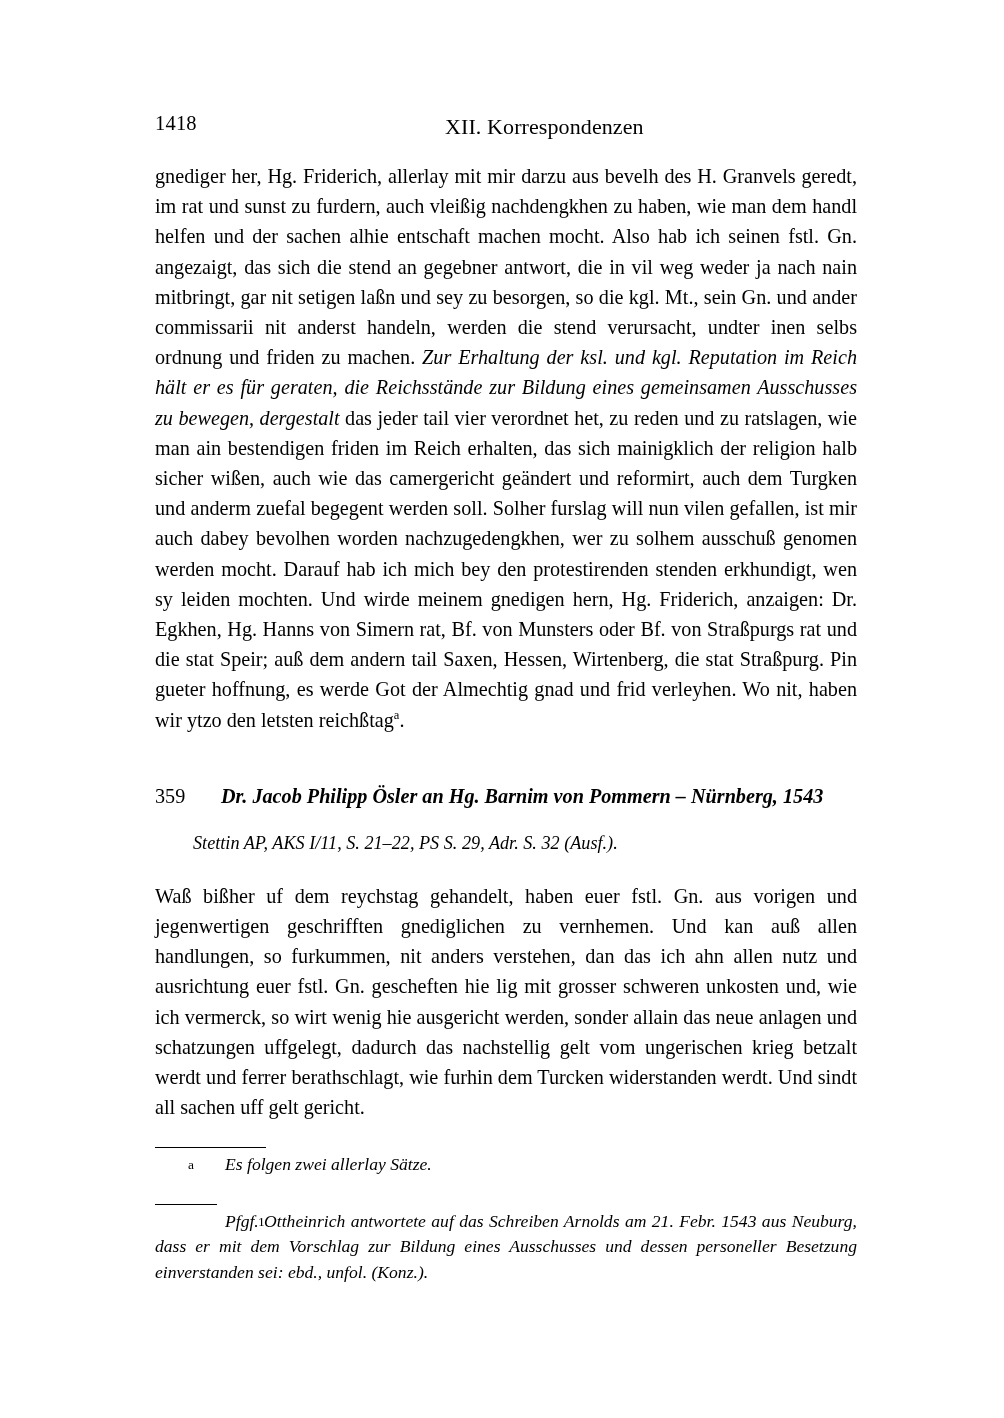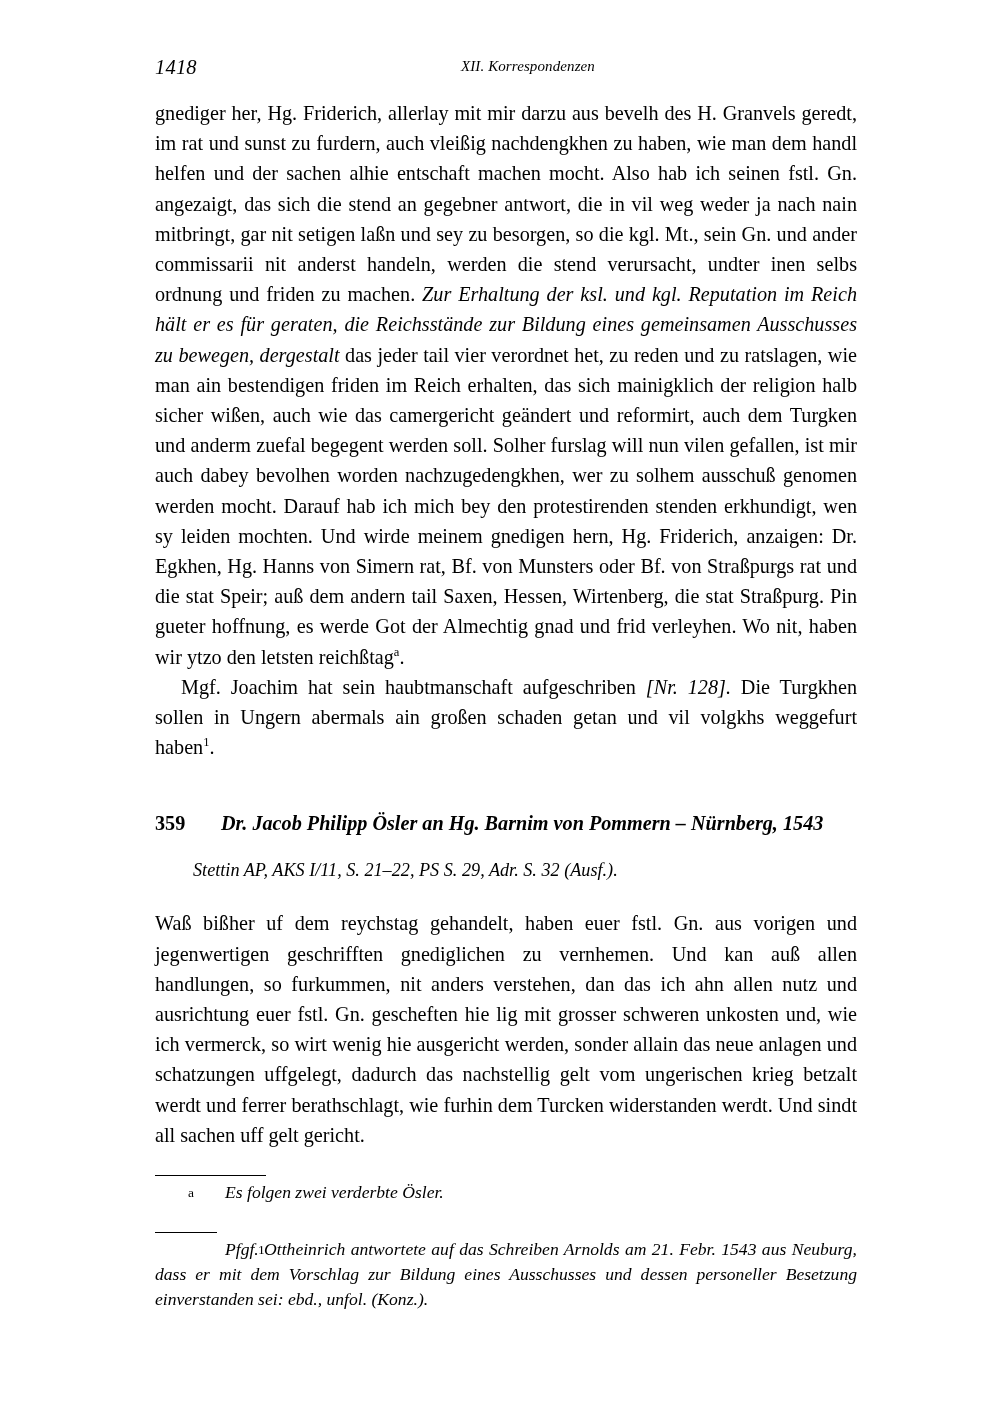--- a/index.html
+++ b/index.html
@@ -19,49 +19,48 @@
     position: absolute;
     left: 155px;
     top: 0;
     width: 702px;
   }
 
   
   .runninghead {
     position: relative;
     height: 40px;
-    margin-top: 56px;
+    margin-top: 112px;
     font-size: 19px;
-    font-style: italic;
   }
   .folio {
     position: absolute;
     left: 0;
     top: 0;
     font-size: 20.5px;
     letter-spacing: 0.2px;
   }
   .head-title {
     position: absolute;
-    left: 306px;
+    left: 290px;
     top: 2px;
-    font-size: 15px;
+    font-size: 22px;
     letter-spacing: 0.1px;
   }
 
   
   .bodytext {
     font-size: 20.2px;
     line-height: 30.2px;
     text-align: justify;
     text-justify: inter-word;
     hyphens: none;
     margin: 0;
   }
-  .bodytext.first { margin-top: 2px; }
+  .bodytext.first { margin-top: 9px; }
   .bodytext.indented { text-indent: 26px; }
   .it { font-style: italic; }
   sup.marker {
     font-size: 0.62em;
     vertical-align: super;
     line-height: 0;
   }
 
   
   .section-head {
@@ -69,21 +68,21 @@
     margin-top: 47px;
     padding-left: 66px;
     font-weight: bold;
     font-size: 20.2px;
     line-height: 28px;
   }
   .section-num {
     position: absolute;
     left: 0;
     top: 0;
-    font-weight: bold;
+    font-weight: normal;
     font-style: normal;
     font-size: 20.2px;
   }
   .sh-line { display: block; }
   .sh-it { font-style: italic; margin-top: 24px; }
   .sh-ro { font-style: normal; }
 
   .source-line {
     margin-top: 21px;
     margin-left: 38px;
@@ -129,37 +128,36 @@
 
 <div class="page">
 
   <div class="runninghead">
     <div class="folio">1418</div>
     <div class="head-title">XII. Korrespondenzen</div>
   </div>
 
   <p class="bodytext first"><span>gnediger her, Hg. Friderich, allerlay mit mir darzu aus bevelh des H. Granvels geredt, im rat und sunst zu furdern, auch vleißig nachdengkhen zu haben, wie man dem handl helfen und der sachen alhie entschaft machen mocht. Also hab ich seinen fstl. Gn. angezaigt, das sich die stend an gegebner antwort, die in vil weg weder ja nach nain mitbringt, gar nit setigen laßn und sey zu besorgen, so die kgl. Mt., sein Gn. und ander commissarii nit anderst handeln, werden die stend verursacht, undter inen selbs ordnung und friden zu machen. </span><span class="it">Zur Erhaltung der ksl. und kgl. Reputation im Reich hält er es für geraten, die Reichsstände zur Bildung eines gemeinsamen Ausschusses zu bewegen, dergestalt</span><span> das jeder tail vier verordnet het, zu reden und zu ratslagen, wie man ain bestendigen friden im Reich erhalten, das sich mainigklich der religion halb sicher wißen, auch wie das camergericht geändert und reformirt, auch dem Turgken und anderm zuefal begegent werden soll. Solher furslag will nun vilen gefallen, ist mir auch dabey bevolhen worden nachzugedengkhen, wer zu solhem ausschuß genomen werden mocht. Darauf hab ich mich bey den protestirenden stenden erkhundigt, wen sy leiden mochten. Und wirde meinem gnedigen hern, Hg. Friderich, anzaigen: Dr. Egkhen, Hg. Hanns von Simern rat, Bf. von Munsters oder Bf. von Straßpurgs rat und die stat Speir; auß dem andern tail Saxen, Hessen, Wirtenberg, die stat Straßpurg. Pin gueter hoffnung, es werde Got der Almechtig gnad und frid verleyhen. Wo nit, haben wir ytzo den letsten reichßtag</span><sup class="marker">a</sup><span>.</span></p>
 
-  <p class="bodytext indented"><span>Mgf. Joachim hat sein haubtmanschaft aufgeschriben </span><span class="it">[Nr. 128].</span><span> Die Turgkhen sollen in Ungern abermals ain großen schaden getan und vil volgkhs weggefurt haben</span><sup class="marker">1</sup><span>.</span></p>
 
   <div class="section-head">
     <span class="section-num">359</span>
     <span class="sh-line sh-it">Dr. Jacob Philipp Ösler an Hg. Barnim von Pommern – Nürnberg, 1543</span>
   </div>
 
   <div class="source-line">Stettin AP, AKS I/11, S. 21–22, PS S. 29, Adr. S. 32 (Ausf.).</div>
 
   <p class="bodytext after-source">Waß bißher uf dem reychstag gehandelt, haben euer fstl. Gn. aus vorigen und jegenwertigen geschrifften gnediglichen zu vernhemen. Und kan auß allen handlungen, so furkummen, nit anders verstehen, dan das ich ahn allen nutz und ausrichtung euer fstl. Gn. gescheften hie lig mit grosser schweren unkosten und, wie ich vermerck, so wirt wenig hie ausgericht werden, sonder allain das neue anlagen und schatzungen uffgelegt, dadurch das nachstellig gelt vom ungerischen krieg betzalt werdt und ferrer berathschlagt, wie furhin dem Turcken widerstanden werdt. Und sindt all sachen uff gelt gericht.</p>
 
   <div class="footnotes">
 
     <hr class="fn-rule wide">
     <div class="fn-block fn-indent-a">
       <span class="fn-mark">a</span>
-      <span class="fn-body-a">Es folgen zwei verderbte Ösler.</span>
+      <span class="fn-body-a">Es folgen zwei allerlay Sätze.</span>
     </div>
 
     <hr class="fn-rule narrow" style="margin-top:26px">
     <div class="fn-block fn-1-first">
       <span class="fn-mark">1</span><span>Pfgf. Ottheinrich antwortete auf das Schreiben Arnolds am 21. Febr. 1543 aus Neuburg, dass er mit dem Vorschlag zur Bildung eines Ausschusses und dessen personeller Besetzung einverstanden sei: ebd., unfol. (Konz.).</span>
     </div>
 
   </div>
 
 </div>

